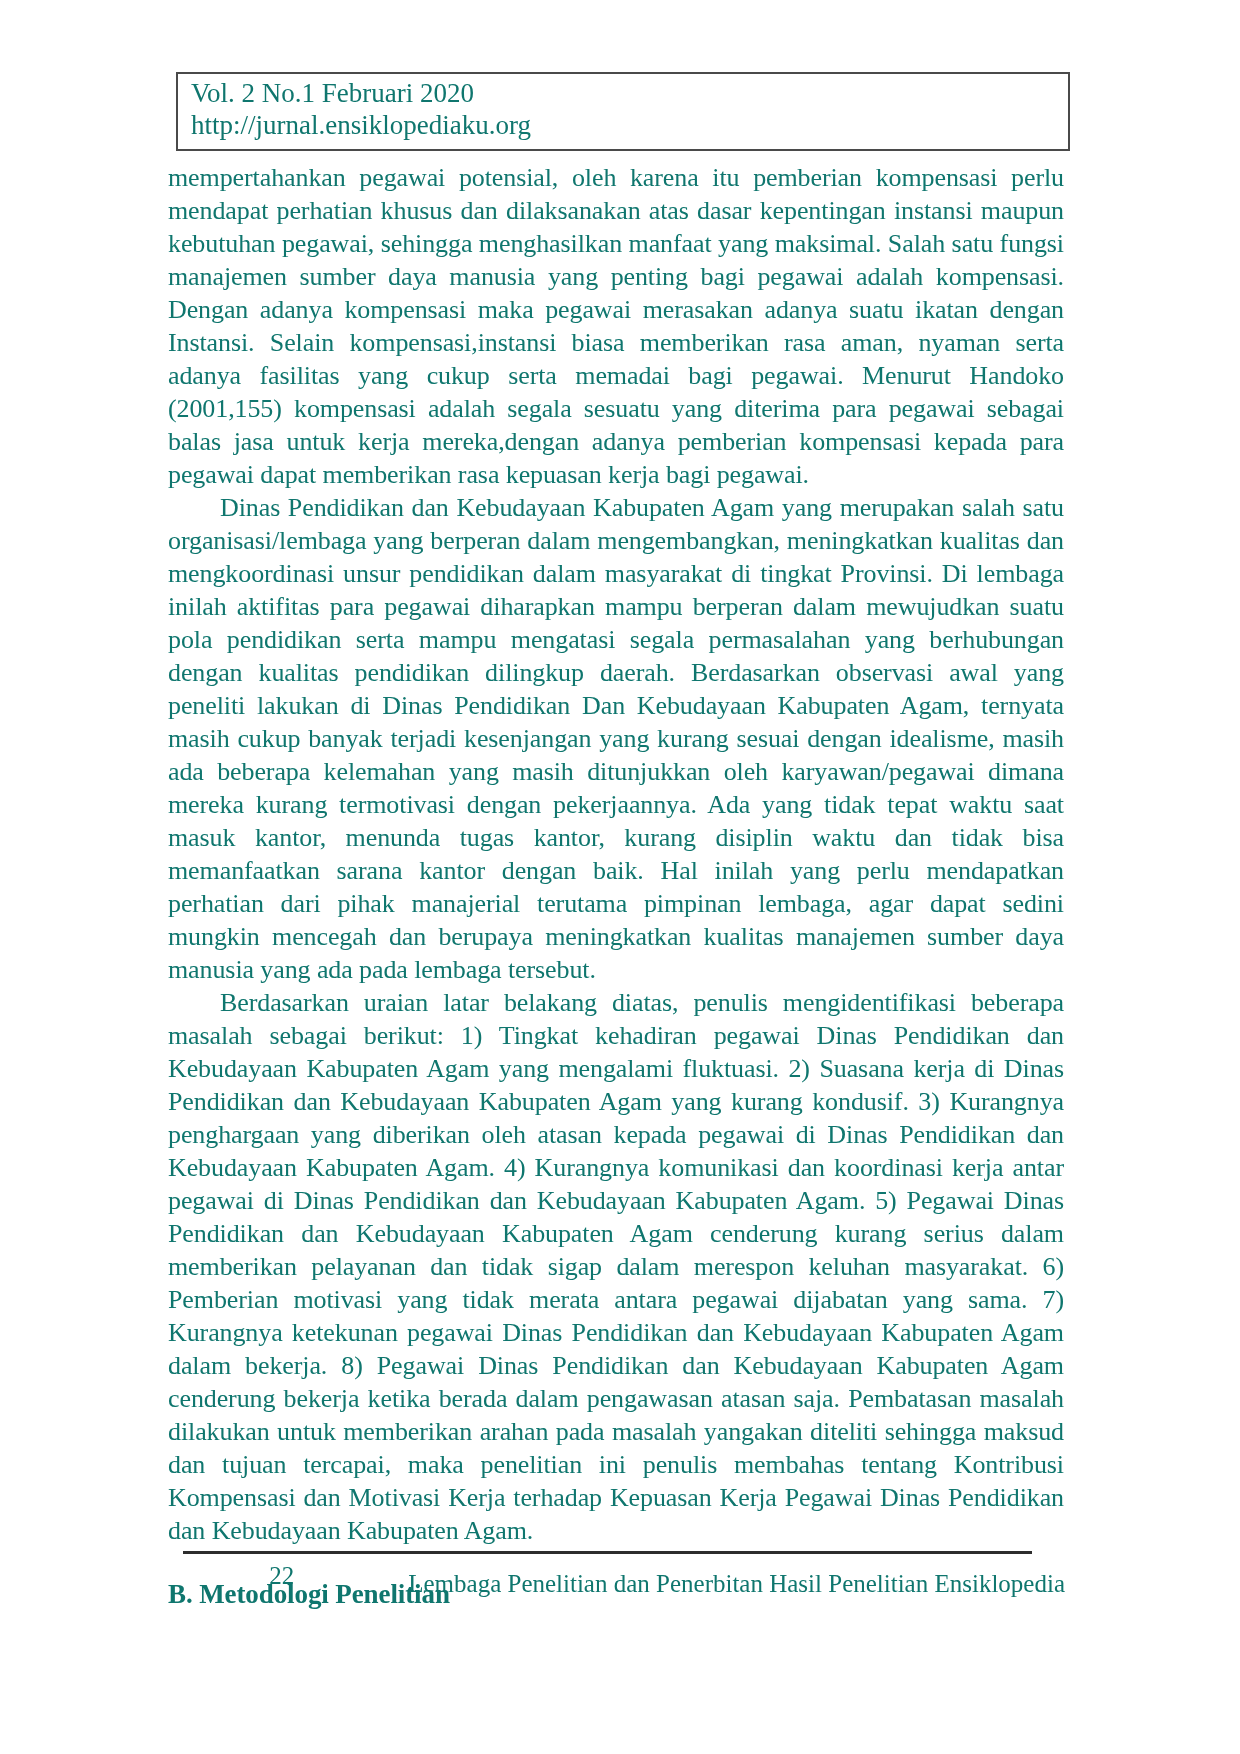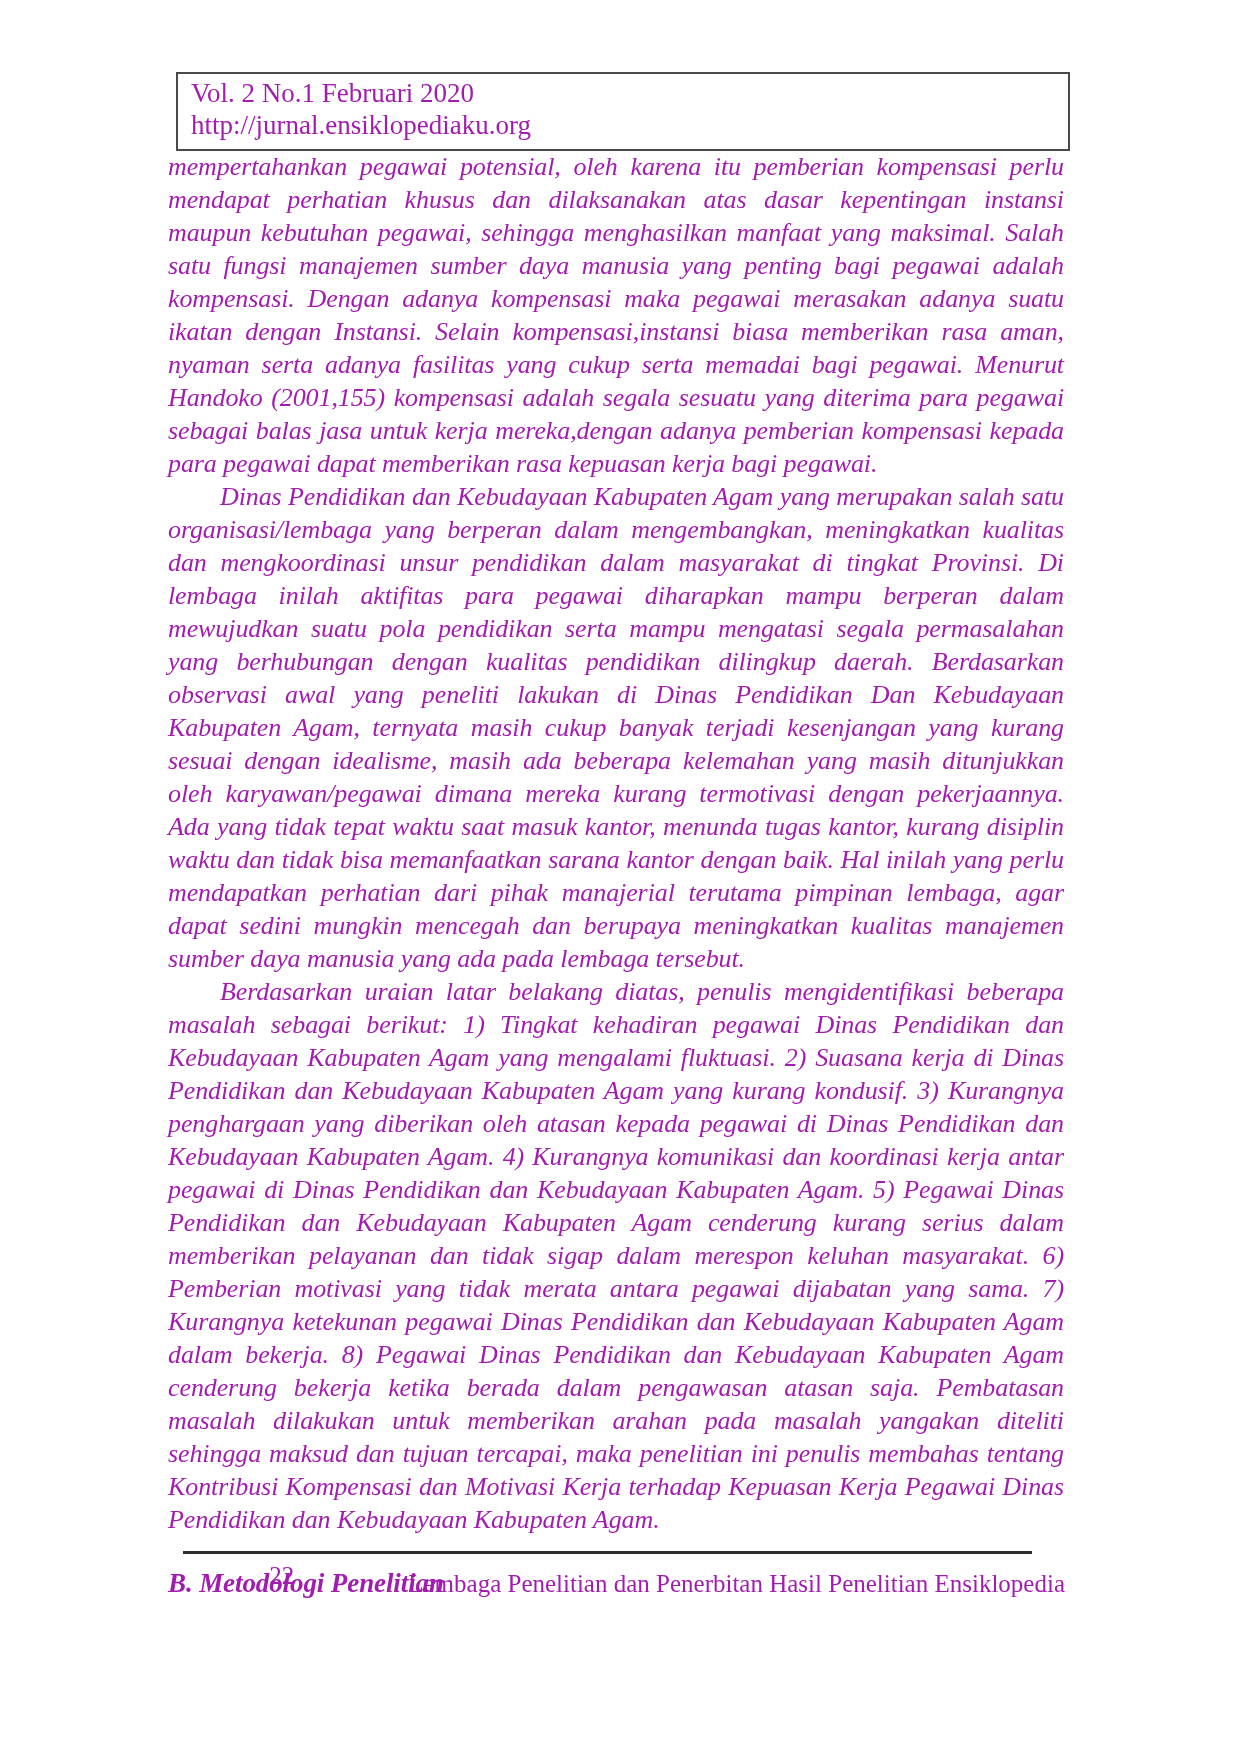--- a/index.html
+++ b/index.html
@@ -3,48 +3,47 @@
 <meta charset="utf-8">
 <style>
   * { margin: 0; padding: 0; box-sizing: border-box; }
   html, body { background: #e8e8e8; }
   .page {
     position: relative;
     width: 1240px;
     height: 1754px;
     background: #ffffff;
     font-family: "Liberation Serif", "DejaVu Serif", serif;
-    color: #a21caf;
+    color: #0f766e;
     overflow: hidden;
   }
   .header-box {
     position: absolute;
     left: 176px;
     top: 72px;
     width: 894px;
     border: 2px solid #4a4a4a;
     padding: 3px 14px 8px 13px;
     font-size: 27px;
     line-height: 32px;
   }
   .header-line1 {
     display: flex;
     justify-content: space-between;
     align-items: baseline;
   }
   .content {
     position: absolute;
     left: 168px;
-    top: 150px;
+    top: 161px;
     width: 896px;
     font-size: 26px;
     line-height: 33px;
     text-align: justify;
     letter-spacing: -0.1px;
-    font-style: italic;
   }
   .content p { margin: 0; }
   .content p.indent { text-indent: 52px; }
   .section-heading {
     margin-top: 31px;
     font-weight: bold;
     font-size: 27px;
     text-align: left;
   }
   .footer-rule {

